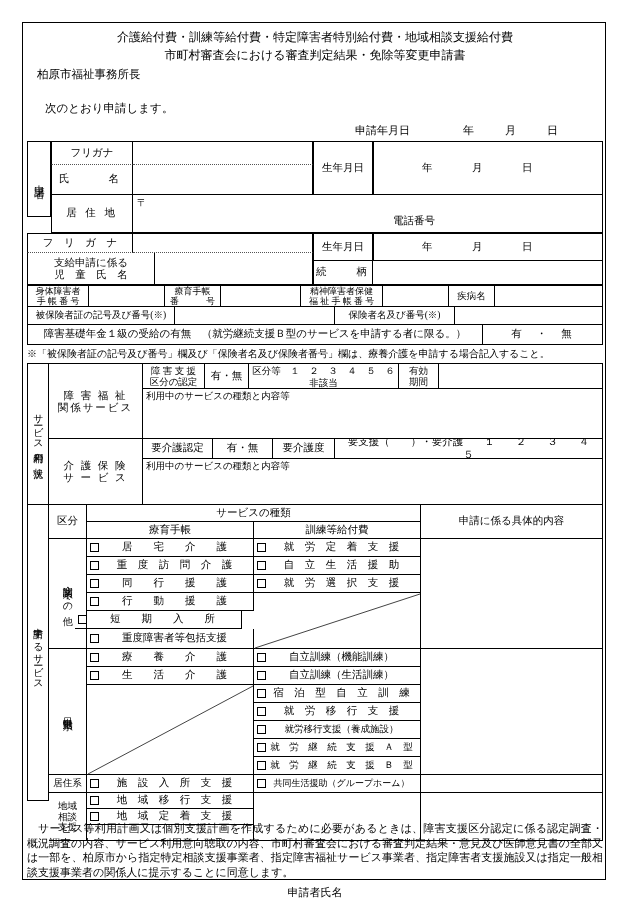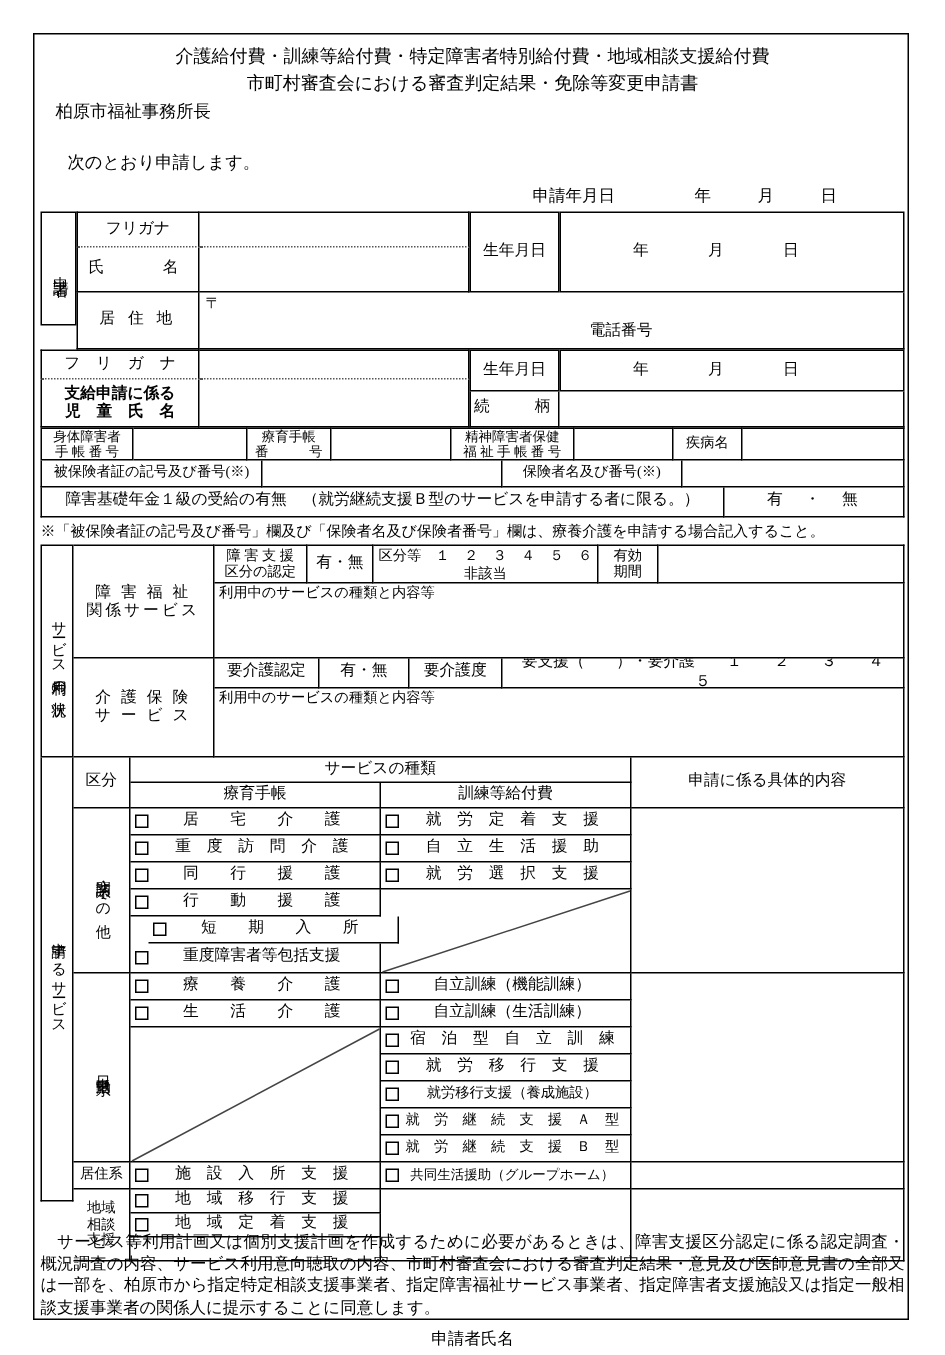--- a/index.html
+++ b/index.html
@@ -138,21 +138,21 @@
 
       <div class="c sp3" style="left:28px;top:172px;width:82px;height:38px;border-top:none;">居 住 地</div>
       <div class="c" style="left:110px;top:172px;width:470px;height:38px;border-left:none;border-top:none;">
         <span style="position:absolute;left:4px;top:2px;font-size:10px;">〒</span>
         <span style="position:absolute;left:260px;top:20px;">電話番号</span>
       </div>
     </div>
 
     <div class="tbl">
       <div class="c dash-b" style="left:4px;top:210px;width:106px;height:20px;">フ　リ　ガ　ナ</div>
-      <div class="c" style="left:4px;top:230px;width:106px;height:32px;border-top:none;font-weight:bold;">
+      <div class="c" style="left:4px;top:230px;width:128px;height:32px;border-top:none;">
         <span class="two-line">
           <span>支給申請に係る</span><br>
           <span>児　童　氏　名</span>
         </span>
       </div>
 
       <div class="c l dash-b" style="left:110px;top:210px;width:180px;height:20px;border-left:none;"></div>
       <div class="c l" style="left:110px;top:230px;width:180px;height:32px;border-left:none;border-top:none;"></div>
 
       <div class="c" style="left:290px;top:210px;width:60px;height:28px;">生年月日</div>
@@ -285,21 +285,21 @@
             <span class="box"></span>
             <span class="txt">同　　行　　援　　護</span>
           </span>
       </div>
       <div class="c" style="left:64px;top:570px;width:167px;height:18px;border-left:none;border-top:none;">
         <span class="chk">
             <span class="box"></span>
             <span class="txt">行　　動　　援　　護</span>
           </span>
       </div>
-      <div class="c" style="left:76px;top:588px;width:167px;height:18px;border-left:none;border-top:none;">
+      <div class="c" style="left:52px;top:588px;width:167px;height:18px;border-left:none;border-top:none;">
         <span class="chk">
             <span class="box"></span>
             <span class="txt">短　　期　　入　　所</span>
           </span>
       </div>
       <div class="c" style="left:64px;top:606px;width:167px;height:20px;border-left:none;border-top:none;">
         <span class="chk">
             <span class="box"></span>
             <span class="txt">重度障害者等包括支援</span>
           </span>

